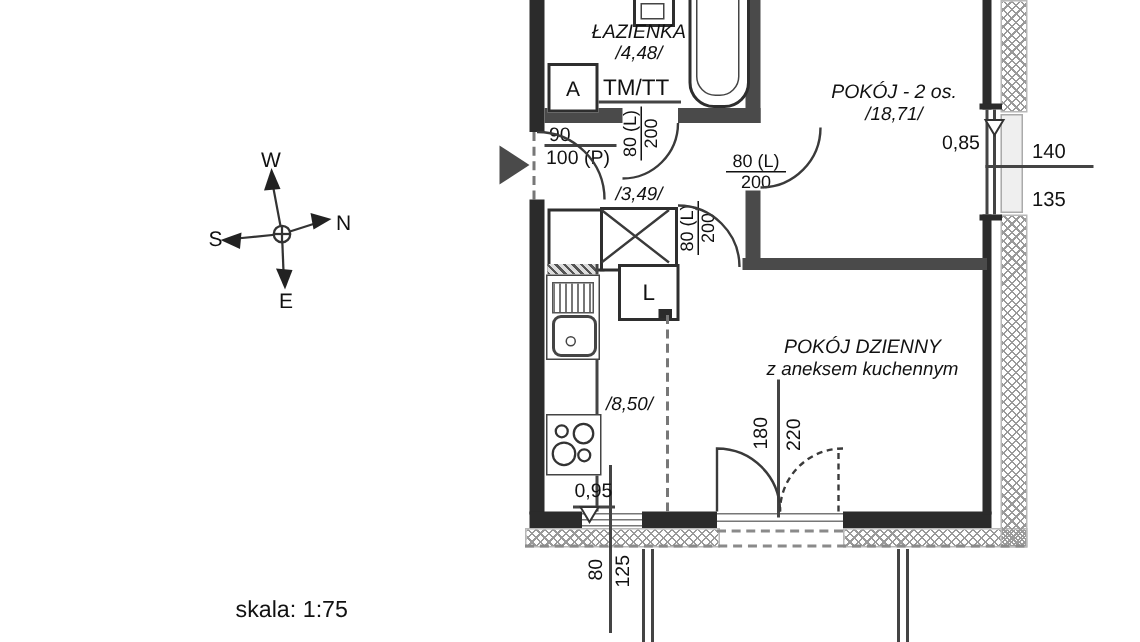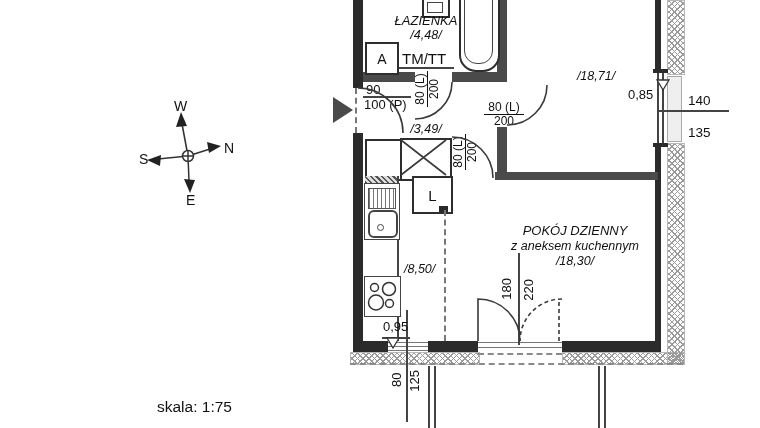--- a/index.html
+++ b/index.html
@@ -100,24 +100,24 @@
 
   <div class="ln" style="left:363px;top:96px;width:48px;height:2px"></div>
   <div class="ln" style="left:657px;top:110px;width:72px;height:2px"></div>
   <div class="ln" style="left:382px;top:337px;width:28px;height:2px"></div>
   <div class="ln" style="left:406px;top:310px;width:2px;height:112px"></div>
   <div class="ln" style="left:518px;top:253px;width:2px;height:92px"></div>
 
   <div class="t it ctr" style="left:379px;top:14px;width:94px;font-size:13px">ŁAZIENKA</div>
   <div class="t it ctr" style="left:379px;top:29px;width:94px;font-size:12.5px">/4,48/</div>
   <div class="t it ctr" style="left:378px;top:123px;width:96px;font-size:12.5px">/3,49/</div>
+  <div class="t it ctr" style="left:544px;top:54px;width:104px;font-size:13px">POKÓJ - 2 os.</div>
   <div class="t it ctr" style="left:544px;top:70px;width:104px;font-size:12.5px">/18,71/</div>
   <div class="t it ctr" style="left:503px;top:240px;width:144px;font-size:12.5px">z aneksem kuchennym</div>
   <div class="t it ctr" style="left:503px;top:224px;width:144px;font-size:13px">POKÓJ DZIENNY</div>
-  <div class="t it ctr" style="left:503px;top:255px;width:144px;font-size:12.5px">/18,30/</div>
   <div class="t it" style="left:404px;top:263px;font-size:12.5px">/8,50/</div>
 
   <div class="t" style="left:366px;top:83px;font-size:13px">90</div>
   <div class="t" style="left:364px;top:98px;font-size:13px">100 (P)</div>
 
   <div class="vfrac frac" style="left:408px;top:74px;width:42px;height:30px">
     <div>80 (L)</div>
     <div>200</div>
   </div>
 

